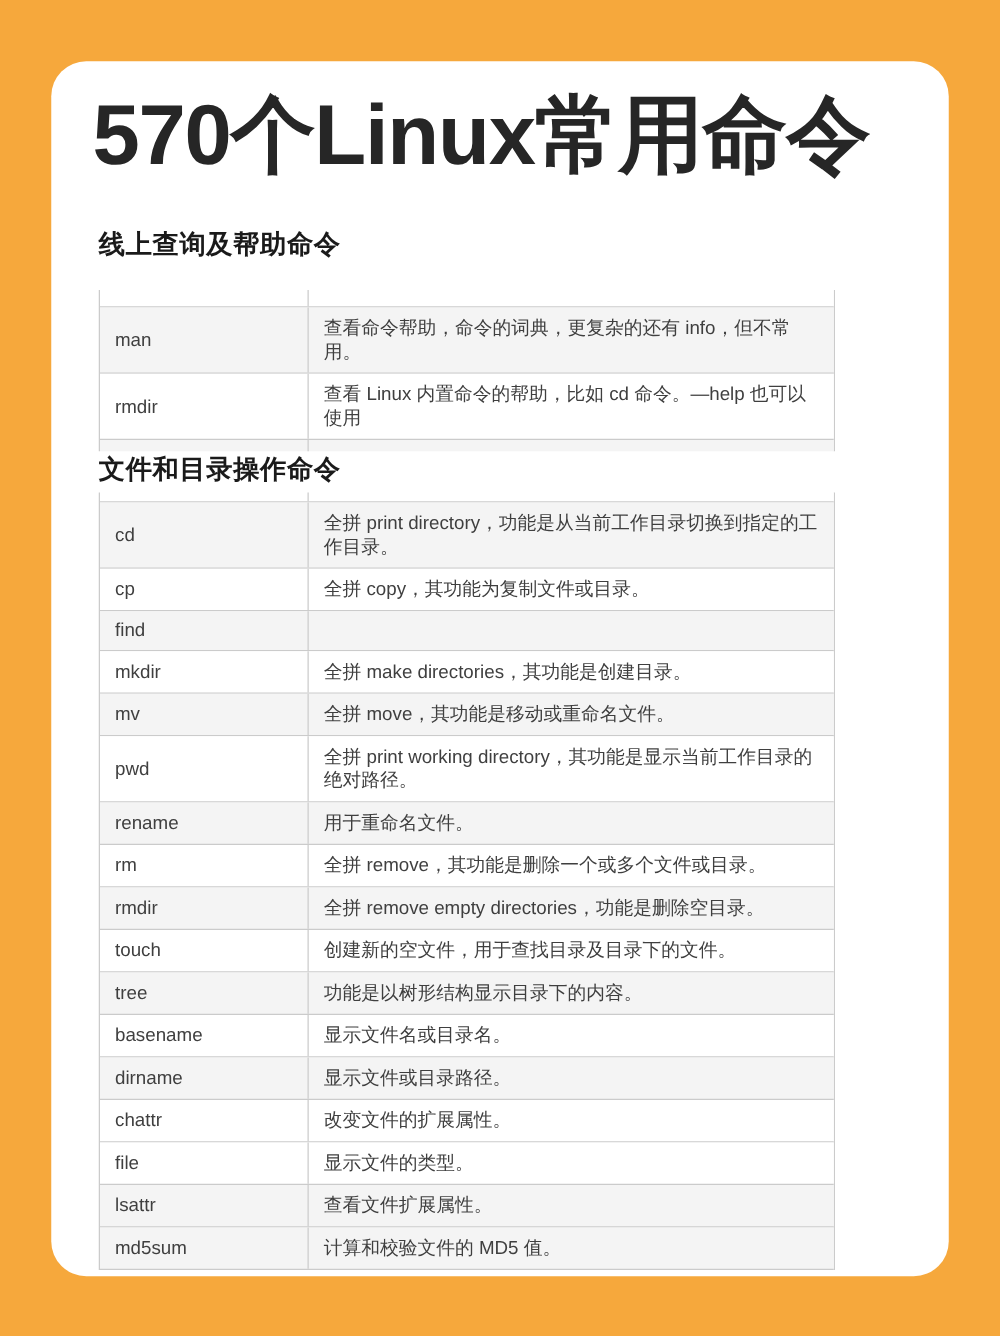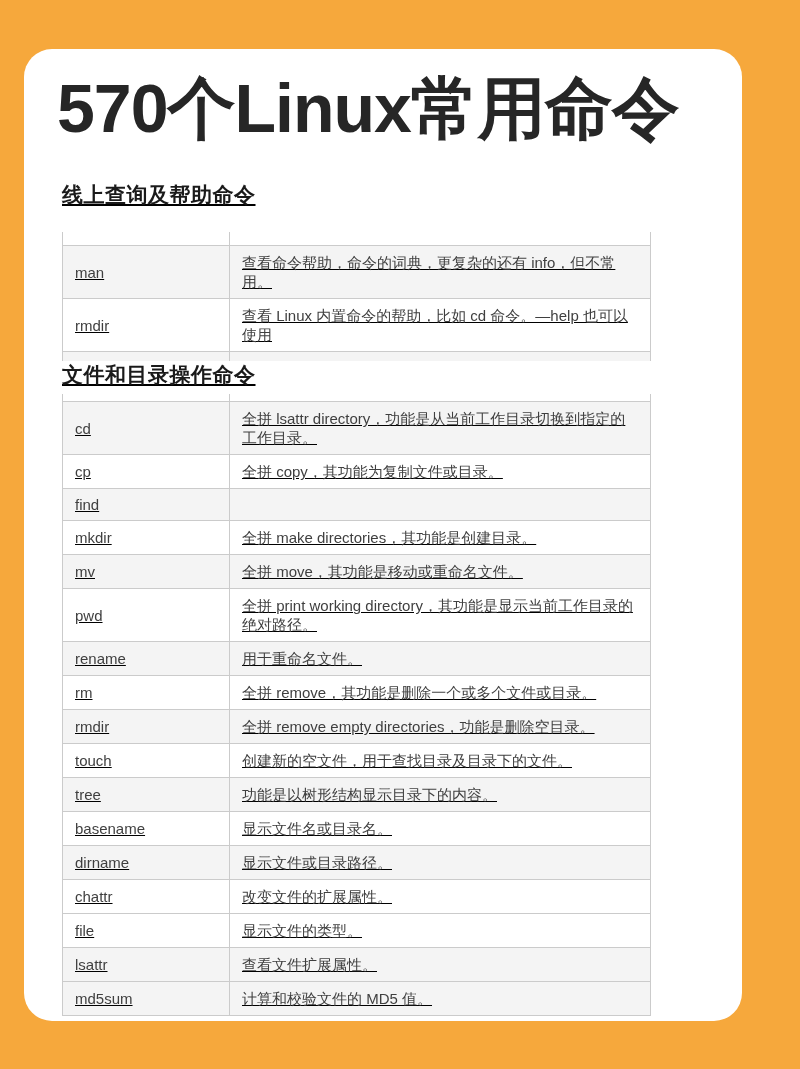--- a/index.html
+++ b/index.html
@@ -12,30 +12,30 @@
     --row-alt:#F4F4F4;
   }
   *{box-sizing:border-box;}
   html,body{margin:0;padding:0;}
   body{
     width:800px;height:1069px;overflow:hidden;position:relative;
     background:var(--bg);
     font-family:"Liberation Sans","DejaVu Sans",sans-serif;
   }
   .card{
-    position:absolute;left:24px;top:49px;width:718px;height:972px;
+    position:absolute;left:41px;top:49px;width:718px;height:972px;
     background:var(--card);border-radius:28px;overflow:hidden;
   }
   .poster-title{
     margin:20px 8px 0 33px;
     font-size:68px;line-height:1.15;font-weight:900;
     letter-spacing:-1px;color:var(--title);
     white-space:nowrap;
   }
-  .section{margin-left:38px;margin-right:38px;text-decoration:underline;}
+  .section{margin-left:38px;margin-right:38px;}
   .section-heading{
     font-size:21px;font-weight:700;color:var(--heading);
     margin:0;letter-spacing:0.5px;
   }
   .s1 .section-heading{margin-top:34px;margin-bottom:23px;}
   .s2 .section-heading{margin-bottom:5px;}
   .tbl{
     width:589px;
     border-left:1px solid var(--border);
     border-right:1px solid var(--border);
@@ -93,21 +93,21 @@
 
   <section class="section s2">
     <h2 class="section-heading">文件和目录操作命令</h2>
     <div class="tbl">
       <div class="row partial-top">
         <div class="cmd"></div>
         <div class="desc"></div>
       </div>
       <div class="row shade">
           <div class="cmd">cd</div>
-          <div class="desc">全拼 lsattr directory，功能是从当前工作目录切换到指定的工作目录。</div>
+          <div class="desc">全拼 print directory，功能是从当前工作目录切换到指定的工作目录。</div>
         </div>
         <div class="row">
           <div class="cmd">cp</div>
           <div class="desc">全拼 copy，其功能为复制文件或目录。</div>
         </div>
         <div class="row shade">
           <div class="cmd">find</div>
         </div>
         <div class="row">
           <div class="cmd">mkdir</div>

